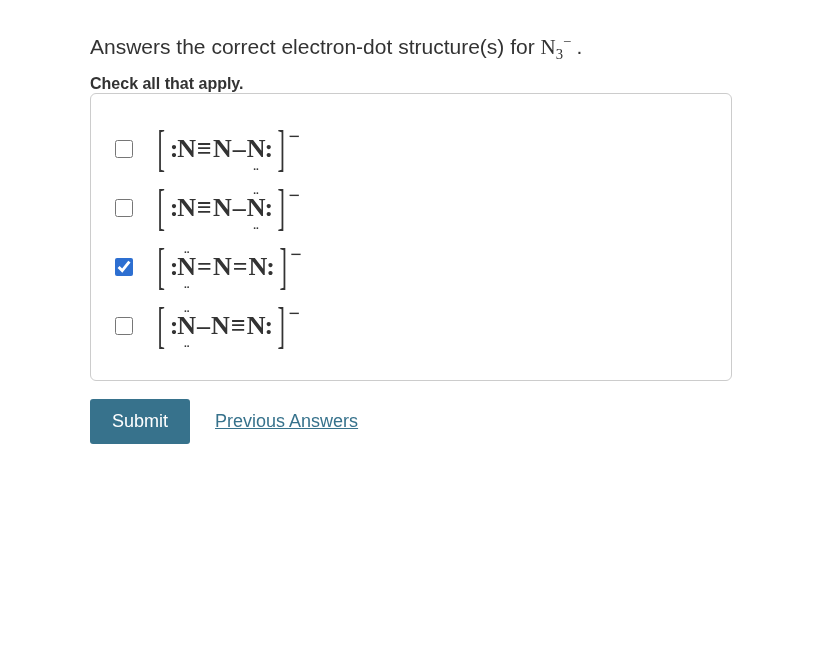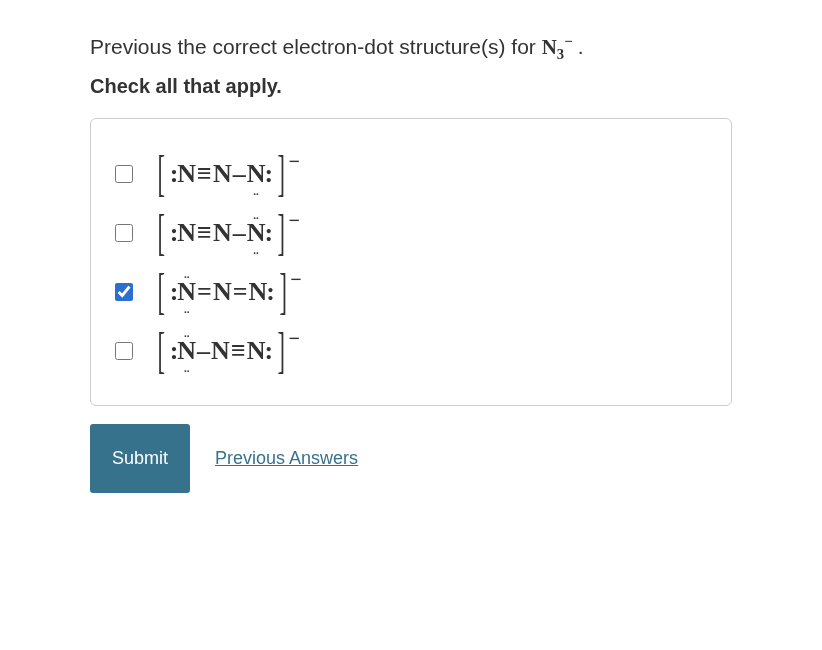--- a/index.html
+++ b/index.html
@@ -11,29 +11,28 @@
     color: #333;
     width: 822px;
   }
   .question {
     font-size: 21px;
     line-height: 1.5;
     margin-bottom: 10px;
   }
   .formula-inline {
     font-family: 'Times New Roman', Times, serif;
-    font-weight: bold;
+    font-weight: normal;
     text-align: center;
   }
   .formula-inline .sub { font-size: 0.7em; vertical-align: sub; }
   .formula-inline .sup { font-size: 0.7em; vertical-align: super; }
   .instr {
     font-weight: bold;
-    font-size: 20px;
-    margin-bottom: 20px;
+    font-size: 16px;
   }
   .options-box {
     border: 1px solid #ccc;
     border-radius: 6px;
     padding: 25px 20px;
     margin-bottom: 18px;
   }
   .opt-row {
     display: flex;
     align-items: center;
@@ -85,38 +84,38 @@
   }
   .footer {
     display: flex;
     align-items: center;
     gap: 25px;
   }
   .submit-btn {
     background: #37728c;
     color: #fff;
     border: none;
-    padding: 24px 22px;
+    padding: 12px 22px;
     font-size: 18px;
     border-radius: 3px;
     cursor: pointer;
   }
   .link {
     color: #37728c;
     font-weight: normal;
     font-size: 18px;
     text-decoration: underline;
     cursor: pointer;
   }
 </style>
 </head>
 <body>
 
 <div class="question">
-  <span>Previous the correct electron-dot structure(s) for </span>
+  <span>Answers the correct electron-dot structure(s) for </span>
   <span class="formula-inline">
     <span>N</span><span class="sub">3</span><span class="sup">−</span>
   </span><span>.</span>
 </div>
 
 <div class="instr">Check all that apply.</div>
 
 <div class="options-box">
 
   <div class="opt-row">

